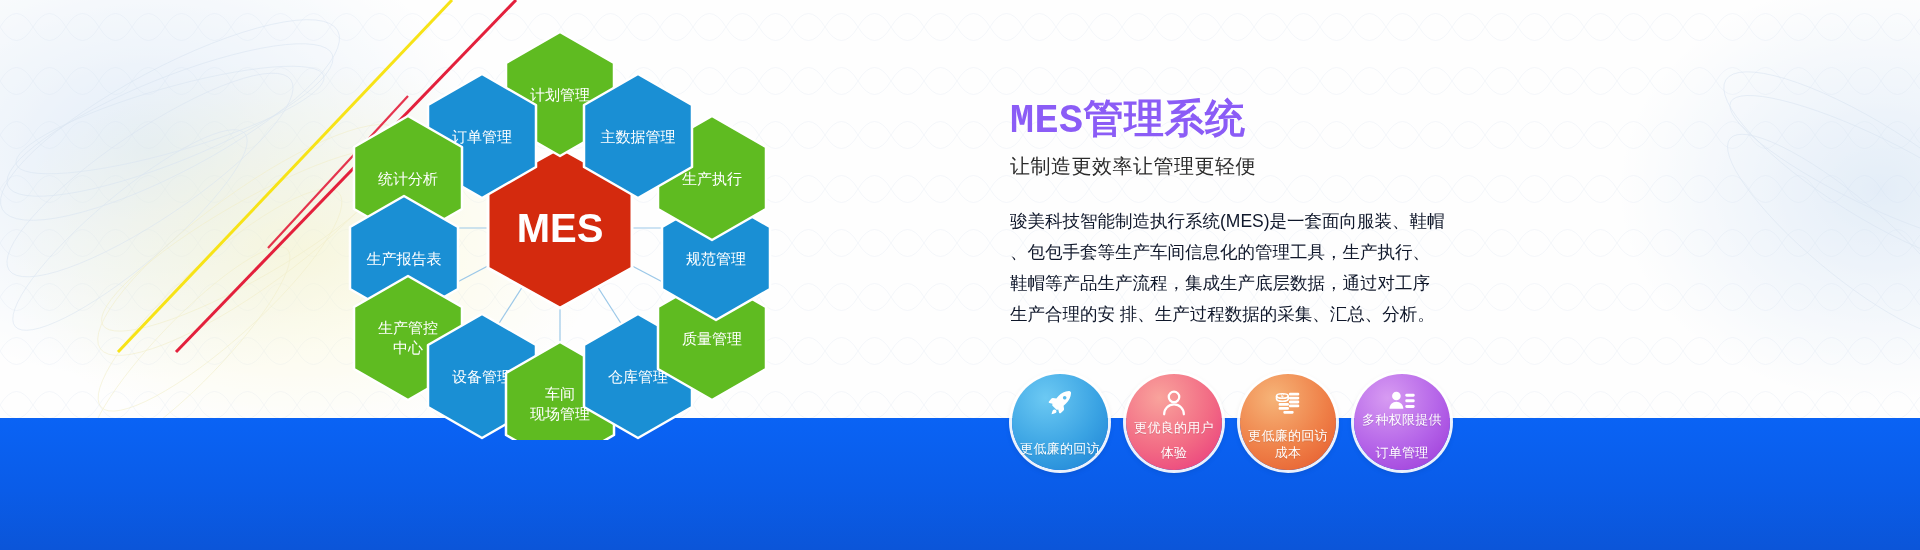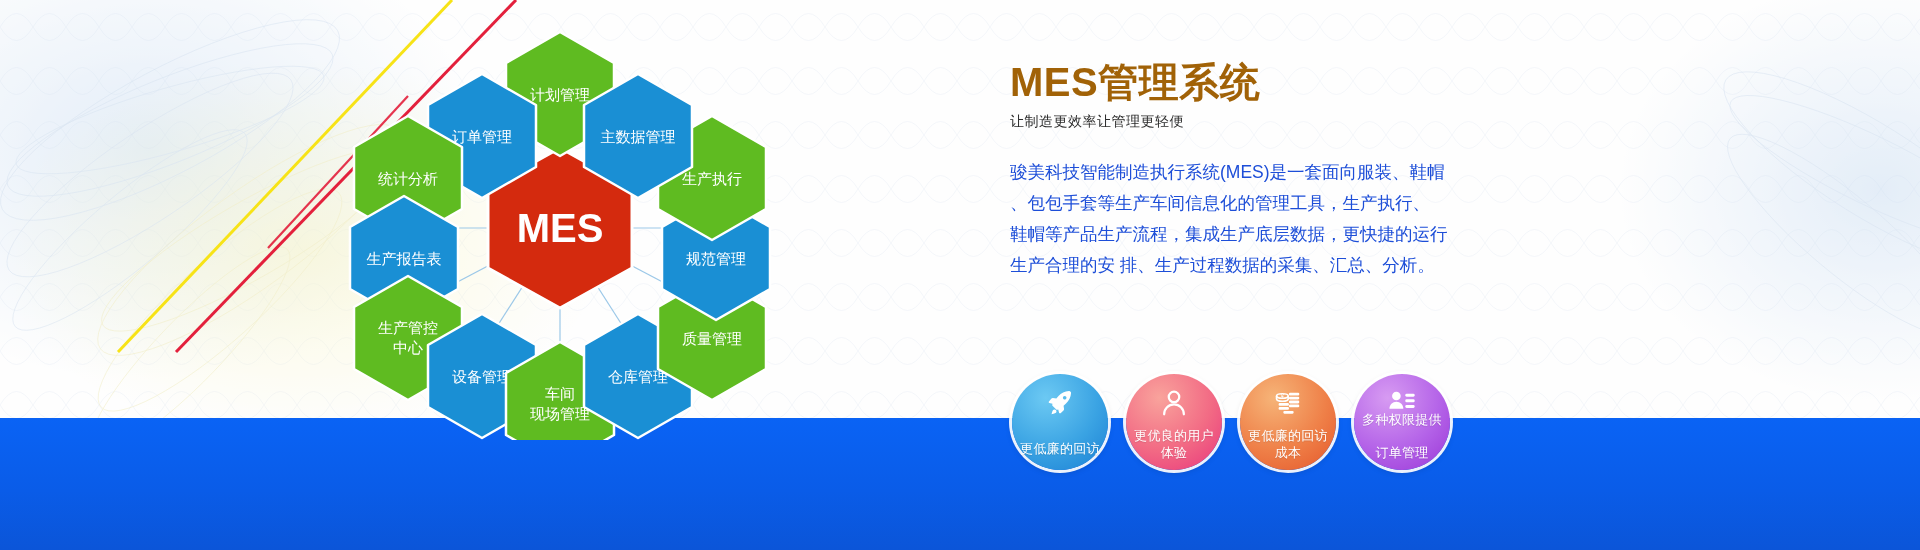--- a/index.html
+++ b/index.html
@@ -45,38 +45,39 @@
   #hex-diagram svg { display: block; }
 
   
   #content {
     position: absolute;
     left: 1010px;
     top: 60px;
     width: 640px;
   }
   .title {
-    font-family: Liberation Sans, sans-serif;
+    font-family: Liberation Mono, monospace;
     font-size: 40px;
     font-weight: bold;
-    color: #a16207;
+    color: #8b5cf6;
     letter-spacing: 0.5px;
     line-height: 1.12;
+    margin-top: 40px;
   }
   .subtitle {
     margin-top: 8px;
-    font-size: 14px;
+    font-size: 20px;
     color: #2b2b2b;
     letter-spacing: 0.5px;
   }
   .desc {
     margin-top: 26px;
     font-size: 17.5px;
     line-height: 31px;
-    color: #1d4ed8;
+    color: #0f172a;
     width: 570px;
   }
   .desc-line { white-space: pre; }
 
   
   #badges {
     position: absolute;
     left: 1012px;
     top: 374px;
     display: flex;
@@ -257,38 +258,38 @@
       </g>
     </svg>
   </div>
 
   <div id="content">
     <div class="title">MES管理系统</div>
     <div class="subtitle">让制造更效率让管理更轻便</div>
     <div class="desc">
       <div class="desc-line">骏美科技智能制造执行系统(MES)是一套面向服装、鞋帽</div>
       <div class="desc-line">、包包手套等生产车间信息化的管理工具，生产执行、</div>
-      <div class="desc-line">鞋帽等产品生产流程，集成生产底层数据，更快捷的运行</div>
+      <div class="desc-line">鞋帽等产品生产流程，集成生产底层数据，通过对工序</div>
       <div class="desc-line">生产合理的安 排、生产过程数据的采集、汇总、分析。</div>
     </div>
   </div>
 
   <div id="badges">
 
     <div class="badge" style="background: radial-gradient(circle at 35% 25%, #6cc9f3 0%, #3aa3e3 55%, #1a7fd4 100%);">
       <span class="badge-icon">
         <svg viewBox="0 0 32 32" width="30" height="30" fill="#ffffff">
           <path d="M25.6 3.2c-4.6.3-8.3 2.2-11.2 5.4l-2.3 2.6-3.6-.5c-.6-.1-1.2.1-1.6.6l-2.7 3.1c-.5.6-.2 1.4.5 1.6l3.3.9c-.2.7-.3 1.3-.3 1.8l4.6 4.6c.5 0 1.1-.1 1.8-.3l.9 3.3c.2.7 1 1 1.6.5l3.1-2.7c.5-.4.7-1 .6-1.6l-.5-3.6 2.6-2.3c3.2-2.9 5.1-6.6 5.4-11.2.1-1.2-1-2.3-2.2-2.2zM21 12.2c-1 0-1.9-.8-1.9-1.9s.8-1.9 1.9-1.9 1.9.8 1.9 1.9-.9 1.9-1.9 1.9z"></path>
           <path d="M8.6 23.4c-.8.8-1.6 4.6-1.6 4.6s3.8-.8 4.6-1.6c.8-.8.8-2.2 0-3-.8-.8-2.2-.8-3 0z"></path>
         </svg>
       </span>
       <span class="badge-label">更低廉的回访</span>
     </div>
 
-    <div class="badge two-line" style="background: radial-gradient(circle at 35% 25%, #f9a39c 0%, #f26a84 55%, #e8357c 100%);">
+    <div class="badge two-line" style="background: radial-gradient(circle at 35% 25%, #f9a39c 0%, #f26a84 55%, #e8357c 100%); gap: 8px;">
       <span class="badge-icon">
         <svg viewBox="0 0 32 32" width="30" height="30" fill="none" stroke="#ffffff" stroke-width="2.4">
           <circle cx="16" cy="9.5" r="5.6"></circle>
           <path d="M5.5 28c0-5.8 4.7-10.5 10.5-10.5S26.5 22.2 26.5 28" stroke-linecap="round"></path>
         </svg>
       </span>
       <span class="badge-label">更优良的用户</span>
       <span class="badge-label">体验</span>
     </div>
 

